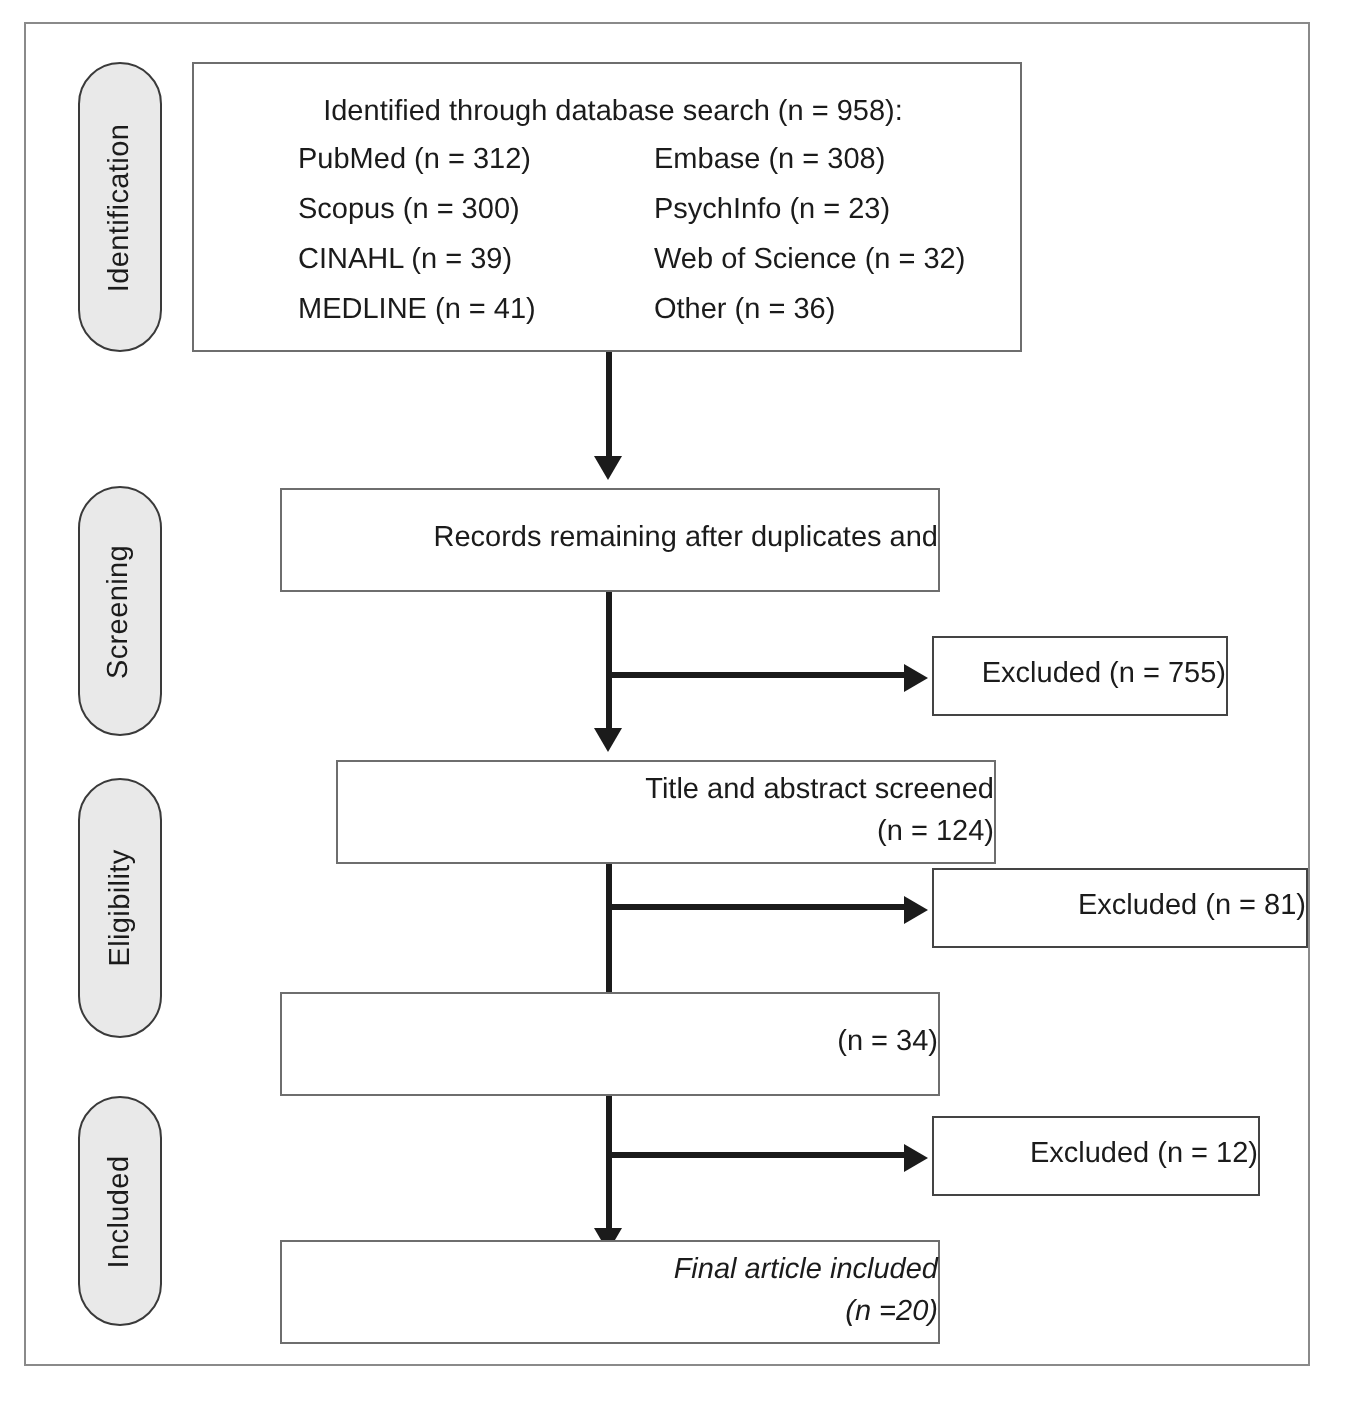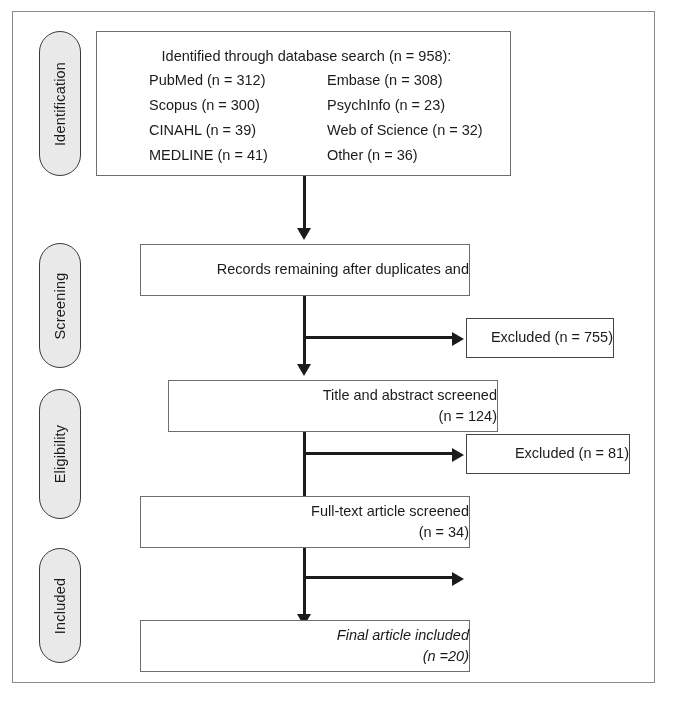--- a/index.html
+++ b/index.html
@@ -178,33 +178,35 @@
   <div class="flow-box" style="left:140px; top:380px; width:330px; height:52px;margin-left:28px;">
     <div class="line">Title and abstract screened</div>
     <div class="line">(n = 124)</div>
   </div>
 
   <div class="vline" style="left:303px; top:432px; height:70px;"></div>
   <div class="arrow-down" style="left:296.5px; top:498px;"></div>
   <div class="hline" style="left:303px; top:452px; width:150px;"></div>
   <div class="arrow-right" style="left:452px; top:447.5px;"></div>
 
-  <div class="flow-box dark-edge" style="left:466px; top:434px; width:164px; height:40px;">
+  <div class="flow-box dark-edge" style="left:466px; top:434px; width:188px; height:40px;">
     <div class="line">Excluded (n = 81)</div>
   </div>
 
   <div class="flow-box" style="left:140px; top:496px; width:330px; height:52px;">
-    <div class="line">Full-text article screened</div>
     <div class="line">(n = 34)</div>
   </div>
 
   <div class="vline" style="left:303px; top:548px; height:70px;"></div>
   <div class="arrow-down" style="left:296.5px; top:614px;"></div>
   <div class="hline" style="left:303px; top:576px; width:150px;"></div>
   <div class="arrow-right" style="left:452px; top:571.5px;"></div>
 
+  <div class="flow-box dark-edge" style="left:466px; top:558px; width:164px; height:40px;">
+    <div class="line">Excluded (n = 12)</div>
+  </div>
 
   <div class="flow-box" style="left:140px; top:620px; width:330px; height:52px;font-style:italic;">
     <div class="line">Final article included</div>
     <div class="line">(n =20)</div>
   </div>
 
 </div>
 
 </body></html>

